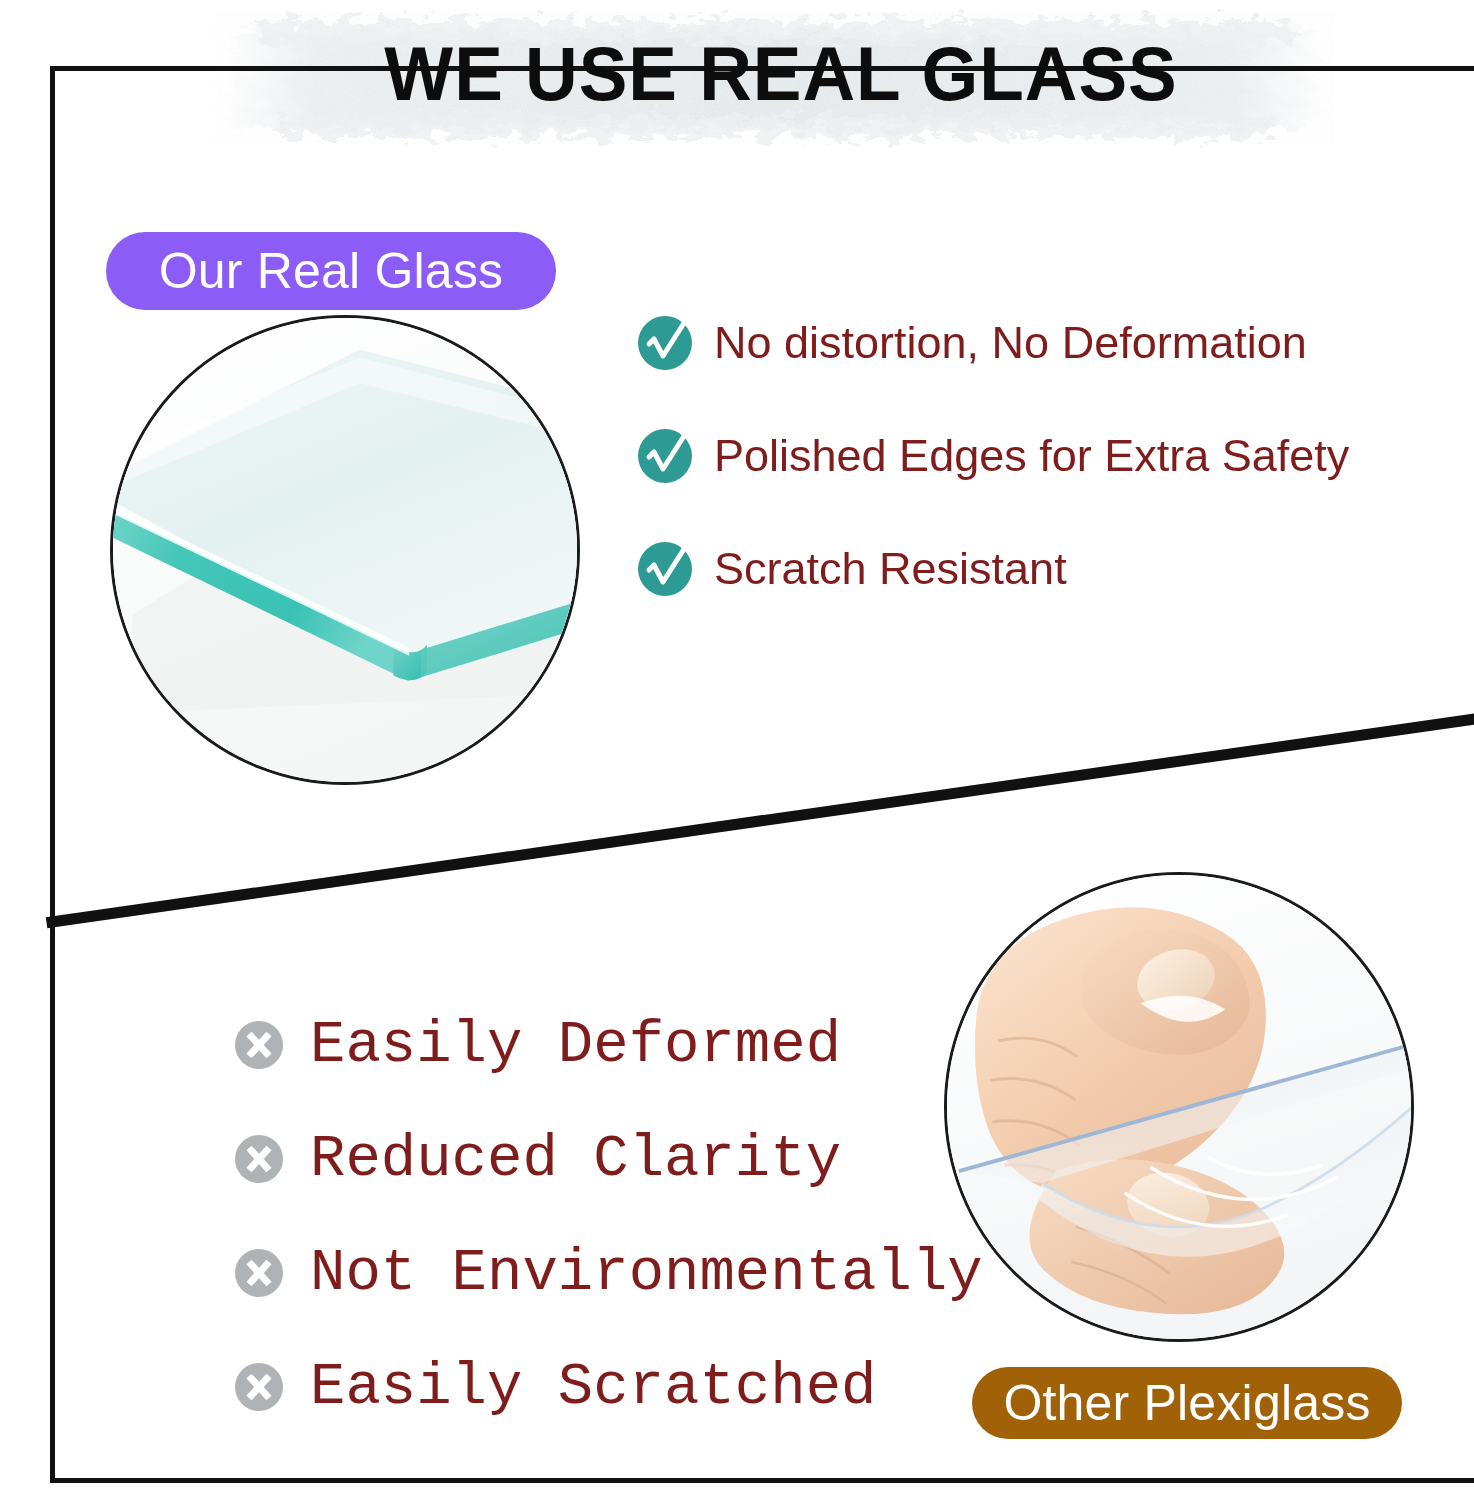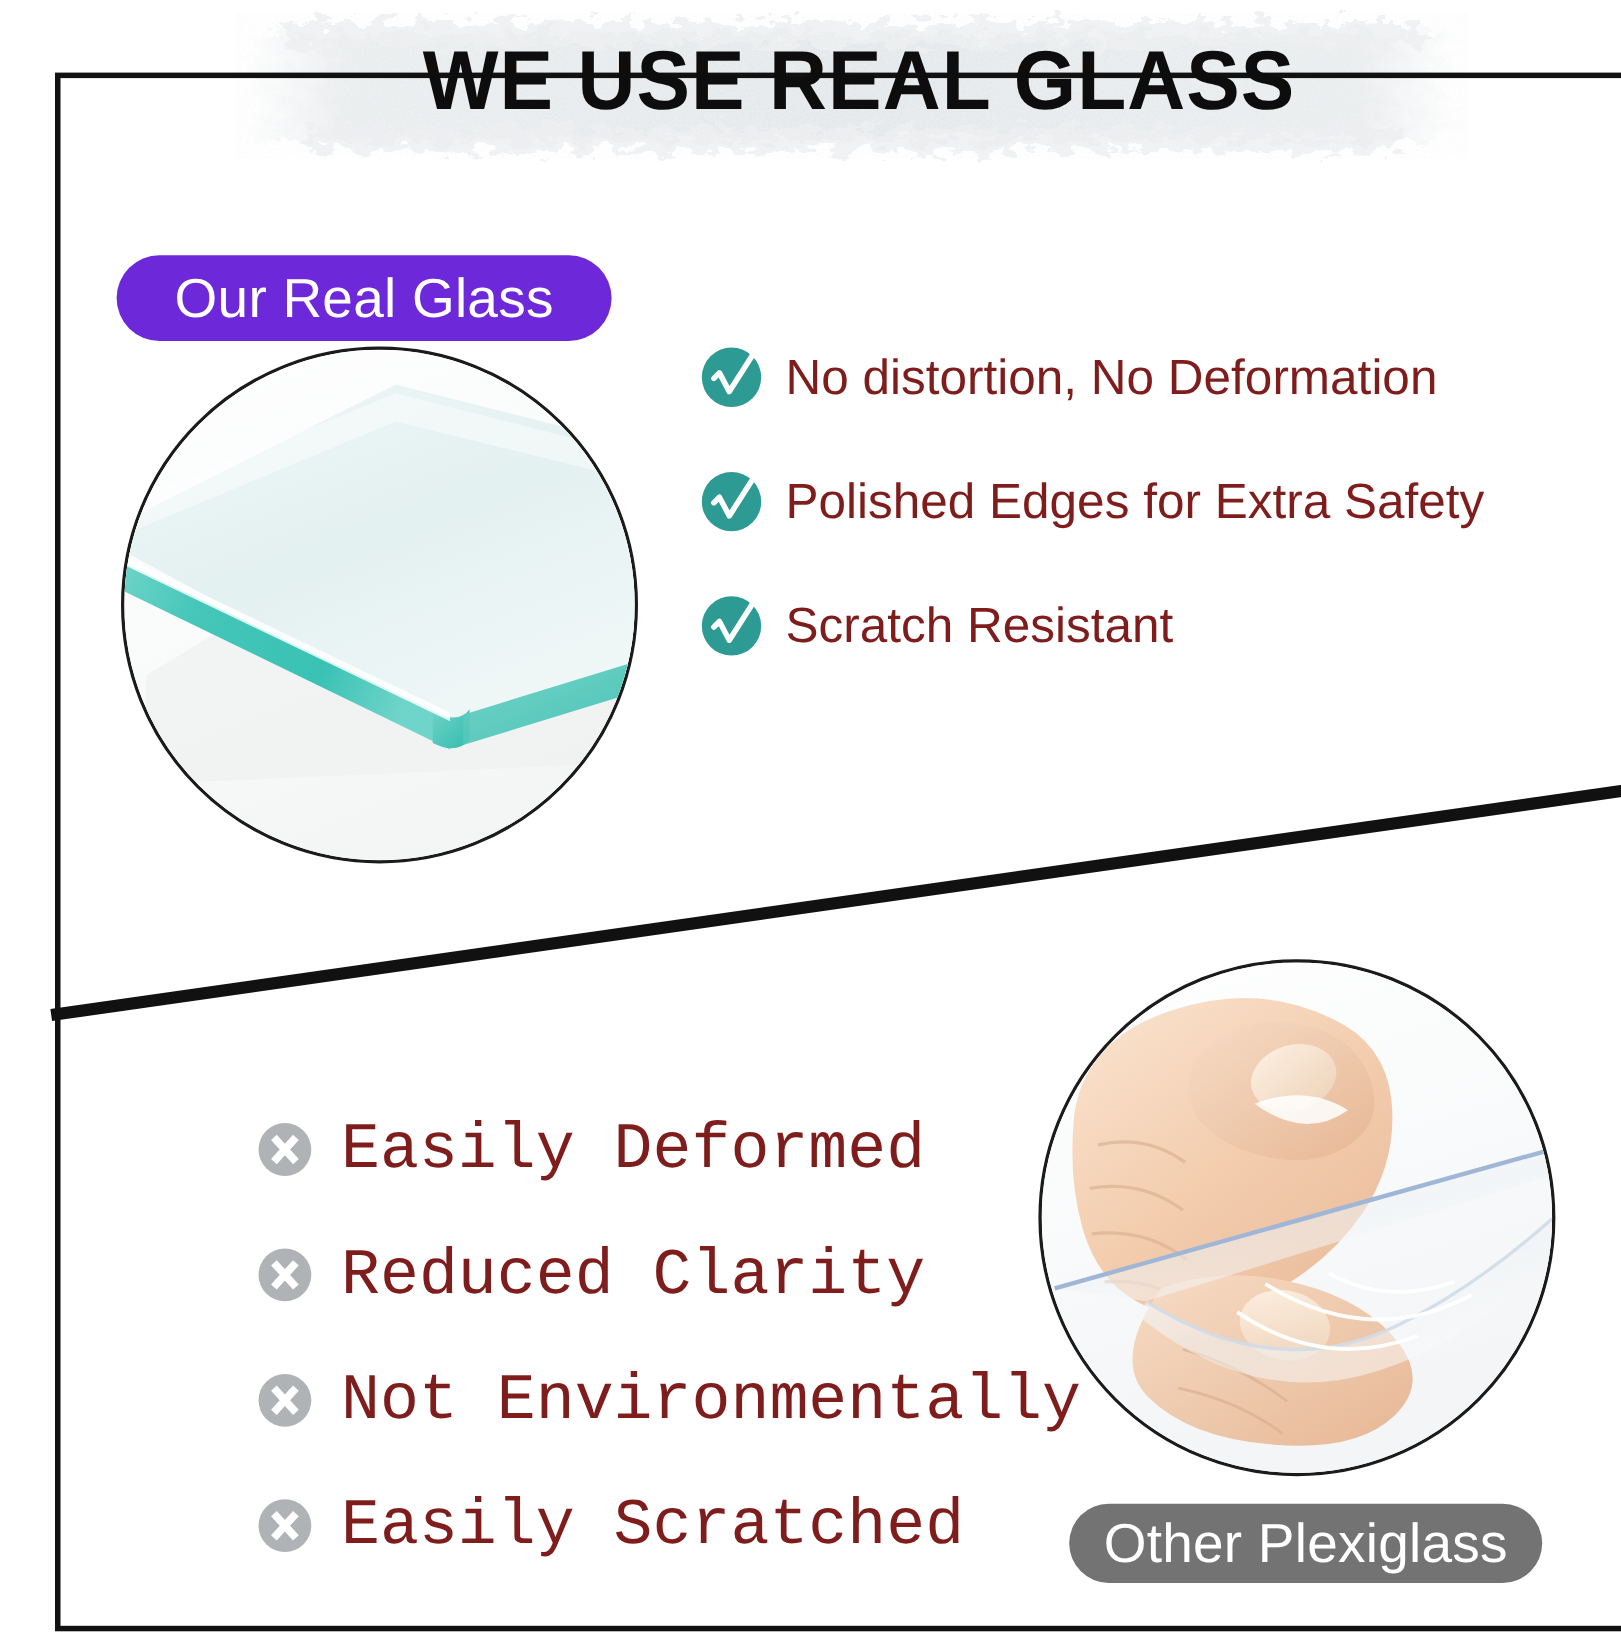--- a/index.html
+++ b/index.html
@@ -82,28 +82,28 @@
     font-size: 50px;
     font-family: "Liberation Sans", sans-serif;
     white-space: nowrap;
     letter-spacing: 0.2px;
   }
   .pill-real {
     left: 62px;
     top: 232px;
     width: 450px;
     height: 78px;
-    background: #6d28d9;
+    background: #8b5cf6;
   }
   .pill-other {
     left: 928px;
     top: 1367px;
     width: 430px;
     height: 72px;
-    background: #737373;
+    background: #a16207;
   }
 
   
   .photo-circle {
     position: absolute;
     border-radius: 50%;
     overflow: hidden;
     border: 3px solid #1b1b1b;
     box-sizing: border-box;
     background: #ffffff;

